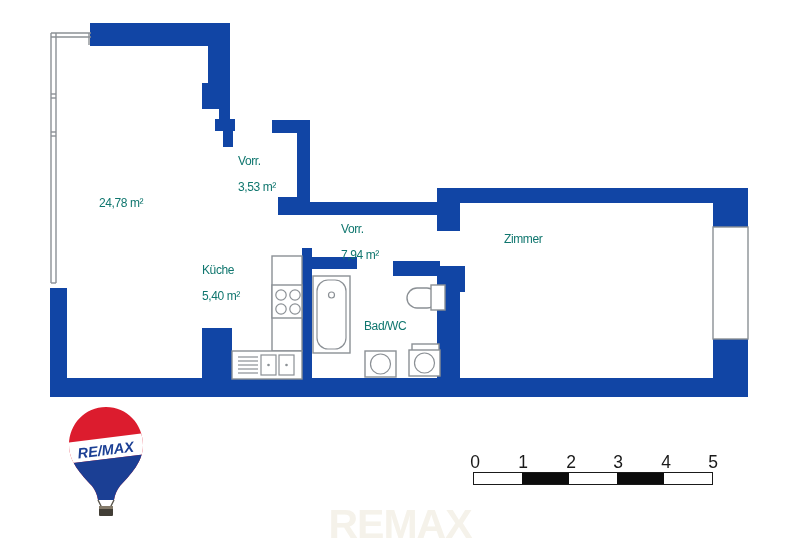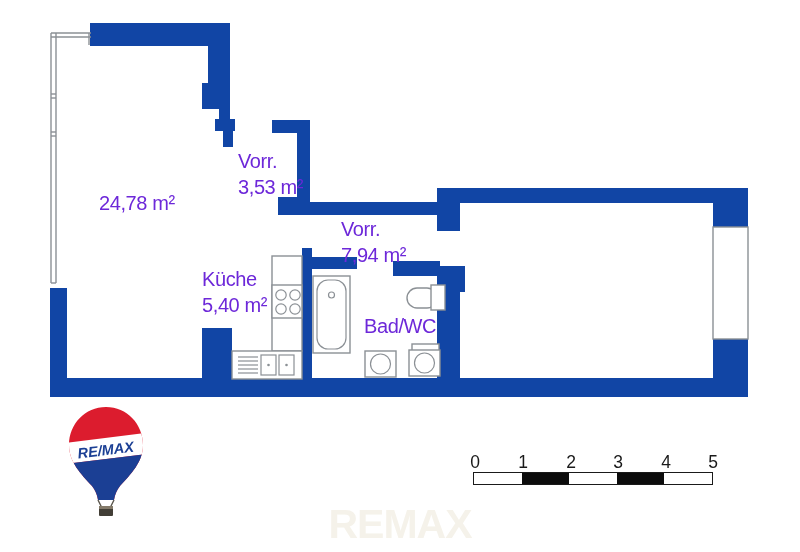--- a/index.html
+++ b/index.html
@@ -6,21 +6,21 @@
   #canvas{
     position:relative;width:800px;height:552px;background:#ffffff;overflow:hidden;
     font-family:"Liberation Sans","DejaVu Sans",sans-serif;
   }
   #plan-svg{position:absolute;left:0;top:0;}
   .wall{fill:var(--wall-color,#1145a5);stroke:none;}
   .win-line{stroke:var(--outline-color,#8b9095);stroke-width:1.4;fill:none;}
   .fixture{fill:#ffffff;stroke:var(--outline-color,#8b9095);stroke-width:1.4;}
   .fixture-thin{fill:none;stroke:var(--outline-color,#8b9095);stroke-width:1.2;}
   .room-label{
-    position:absolute;color:#6d28d9;font-size:20px;line-height:26px;
+    position:absolute;color:#0f766e;font-size:12px;line-height:26px;
     letter-spacing:-0.4px;white-space:nowrap;
   }
   #watermark{
     position:absolute;left:400px;top:501px;transform:translateX(-50%);
     font-size:41px;font-weight:bold;letter-spacing:-1px;
     color:var(--watermark-color,#f5f2ea);
   }
   #scalebar{position:absolute;left:0;top:0;}
   .tick-label{
     position:absolute;top:452px;width:24px;text-align:center;
@@ -130,28 +130,29 @@
     <div>24,78 m²</div>
   </div>
   <div class="room-label" style="left:238px;top:148px">
     <div>Vorr.</div>
     <div>3,53 m²</div>
   </div>
   <div class="room-label" style="left:341px;top:216px">
     <div>Vorr.</div>
     <div>7,94 m²</div>
   </div>
-  <div class="room-label" style="left:202px;top:266px">
+  <div class="room-label" style="left:202px;top:257px">
     <div>Küche</div>
     <div>5,40 m²</div>
   </div>
   <div class="room-label" style="left:364px;top:313px">
     <div>Bad/WC</div>
   </div>
   <div class="room-label" style="left:504px;top:226px">
+    <div>Zimmer</div>
   </div>
 
   <svg id="logo" width="96" height="116" viewBox="0 0 96 116">
     <defs>
       <clipPath id="balloon-clip">
         <path d="M48 3 C69 3 85 20 85 41 C85 58 73 70 62 82 C59 86 57 90 56 96 L40 96 C39 90 37 86 34 82 C23 70 11 58 11 41 C11 20 27 3 48 3 Z"></path>
       </clipPath>
     </defs>
     <g clip-path="url(#balloon-clip)">
       <rect x="0" y="0" width="96" height="116" fill="var(--logo-red,#dc1c2e)"></rect>

